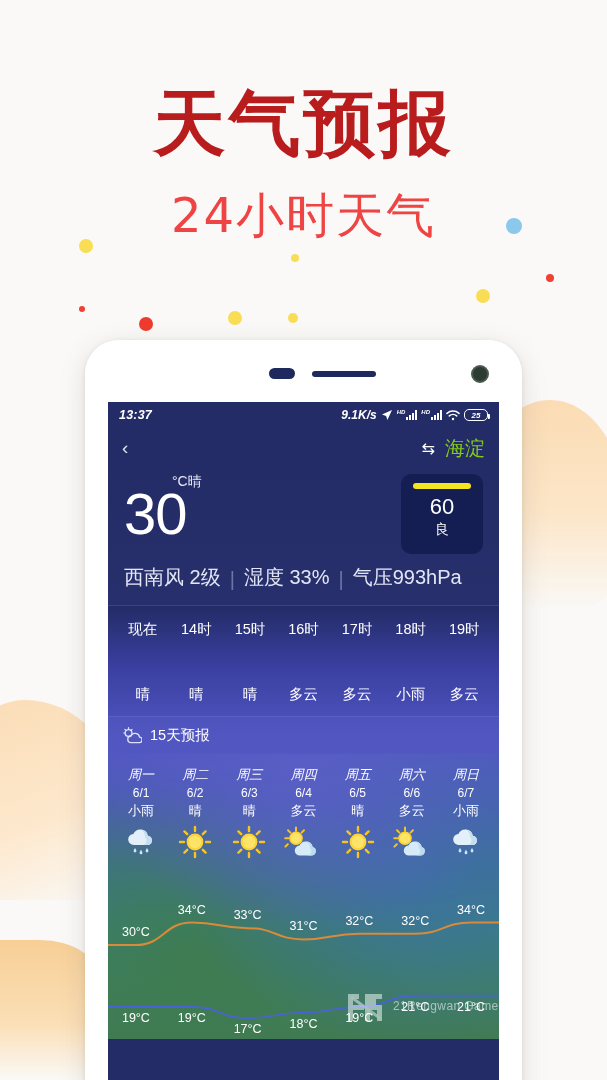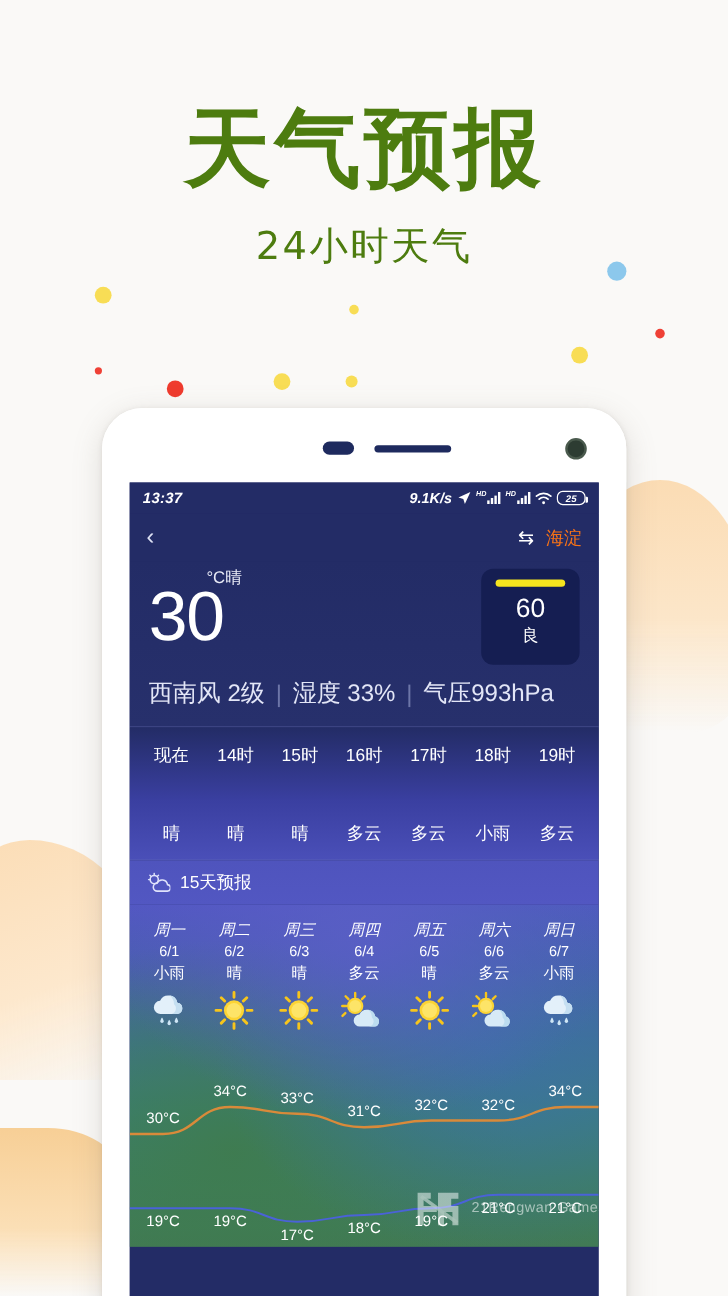--- a/index.html
+++ b/index.html
@@ -28,26 +28,26 @@
     left:-60px; top:940px; width:160px; height:140px;
     background:linear-gradient(180deg,#f7cf96 0%, #fbdfb6 60%, rgba(253,240,222,0) 100%);
     border-radius:10px 60px 0 0 / 10px 40px 0 0;
   }
 
   .dot { position:absolute; border-radius:50%; }
 
   
   #headline-wrap { position:absolute; left:0; right:0; top:86px; text-align:center; }
   #title-main {
-    font-size:72px; font-weight:bold; color:#4d7c0f;
+    font-size:72px; font-weight:bold; color:#b91c1c;
     letter-spacing:3px; line-height:1.05;
     font-family:"DejaVu Sans","Liberation Sans",sans-serif;
   }
   #title-sub {
-    margin-top:22px; font-size:32px; color:#4d7c0f;
+    margin-top:22px; font-size:48px; color:#ef4444;
     letter-spacing:2px;
     font-family:"DejaVu Sans","Liberation Sans",sans-serif;
   }
 
   
   #phone {
     position:absolute; left:85px; top:340px;
     width:437px; height:760px;
     background:#ffffff;
     border-radius:34px 34px 0 0;
@@ -99,21 +99,21 @@
   #battery::after{content:"";position:absolute;right:-3px;top:3.5px;width:2px;height:5px;background:#fff;border-radius:0 1px 1px 0;}
 
   
   #nav-bar {
     height:40px; display:flex; align-items:center; padding:0 14px;
     color:#fff; background:#232c66;
   }
   #back-icon { font-size:19px; color:#dfe3f5; }
   #nav-right { margin-left:auto; display:flex; align-items:center; gap:10px; }
   #swap-icon { font-size:16px; color:#fff; }
-  #city-name { font-size:15px; color:#f97316; }
+  #city-name { font-size:20px; color:#84cc16; }
 
   
   #current {
     background:linear-gradient(180deg,#232c66 0%,#27306c 100%);
     padding:4px 16px 14px 16px; position:relative;
   }
   #cur-unit { color:#e8eaf6; font-size:14px; margin-left:48px; line-height:18px; }
   #cur-row { display:flex; align-items:flex-start; }
   #cur-temp {
     font-size:58px; color:#fff; line-height:60px; font-weight:normal;

